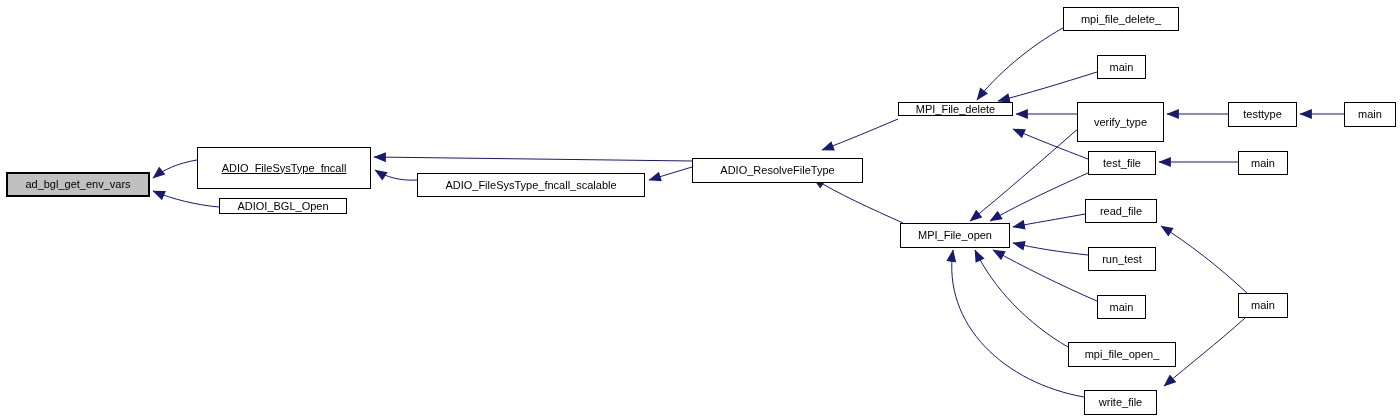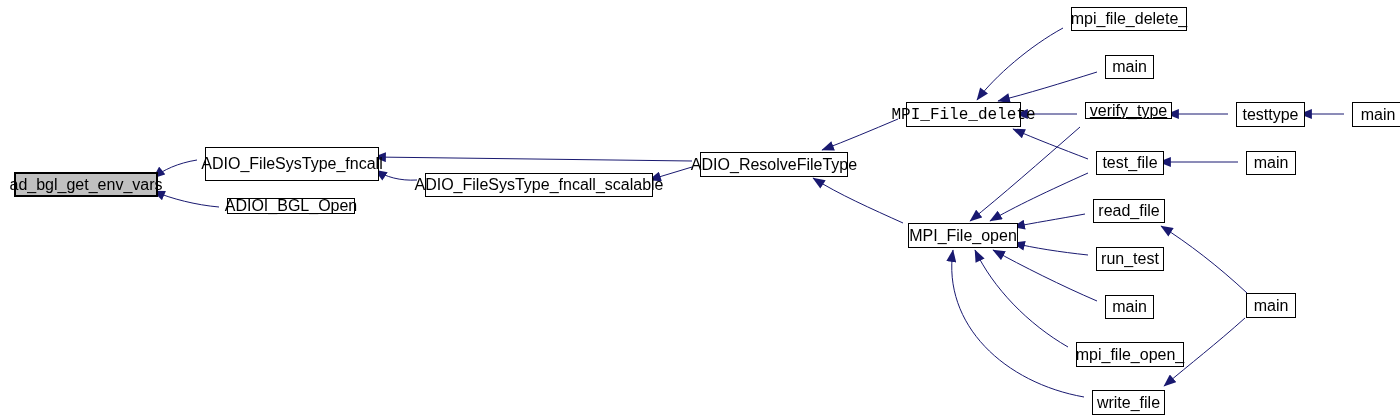--- a/index.html
+++ b/index.html
@@ -12,23 +12,22 @@
   }
   #edge-layer{position:absolute;left:0;top:0;width:1400px;height:419px;}
   #edge-layer path.edge{fill:none;stroke:var(--arrow,#191970);stroke-width:1;}
   #arrowhead-shape{fill:var(--arrow,#191970);}
   .node{
     position:absolute;box-sizing:border-box;
     border:1px solid var(--node-border,#000000);
     background:var(--node-fill,#ffffff);
     color:#000000;
     display:flex;align-items:center;justify-content:center;
-    font-size:16px;line-height:1;white-space:nowrap;
+    font-size:11px;line-height:1;white-space:nowrap;
     cursor:pointer;
-    margin-left:8px;
   }
   .node.highlight{
     background:var(--highlight-fill,#c0c0c0);
     border-width:2px;
     cursor:default;
     text-align:center;
   }
 </style>
 </head>
 <body>
@@ -63,42 +62,42 @@
         <path d="M1068,347 C1028,324 993,288 975,250" class="edge" marker-end="url(#arrow)"></path>
         <path d="M1084,397 C1005,383 942,325 953,250" class="edge" marker-end="url(#arrow)"></path>
         <path d="M1247,293 C1218,266 1188,243 1161,226" class="edge" marker-end="url(#arrow)"></path>
         <path d="M1245,318 C1216,344 1190,364 1164,386" class="edge" marker-end="url(#arrow)"></path>
       </g>
   </svg>
   <div id="nodes">
       <div class="node highlight" style="left: 6px; top: 172px; width: 144px; height: 25px;">
         <span>ad_bgl_get_env_vars</span>
       </div>
-      <div class="node" style="left: 197px; top: 147px; width: 174px; height: 34px;">
+      <div class="node" style="left: 197px; top: 147px; width: 174px; height: 42px; text-decoration: underline;">
         <span>ADIO_FileSysType_fncall</span>
       </div>
       <div class="node" style="left: 219px; top: 198px; width: 128px; height: 16px;">
         <span>ADIOI_BGL_Open</span>
       </div>
       <div class="node" style="left: 417px; top: 173px; width: 228px; height: 24px;">
         <span>ADIO_FileSysType_fncall_scalable</span>
       </div>
-      <div class="node" style="left: 692px; top: 152px; width: 148px; height: 25px; align-items: center;">
+      <div class="node" style="left: 692px; top: 158px; width: 171px; height: 25px; align-items: center;">
         <span>ADIO_ResolveFileType</span>
       </div>
-      <div class="node" style="left: 898px; top: 102px; width: 115px; height: 25px; font-family: Liberation Mono, monospace;">
+      <div class="node" style="left: 898px; top: 102px; width: 115px; height: 14px;">
         <span>MPI_File_delete</span>
       </div>
       <div class="node" style="left: 1063px; top: 7px; width: 116px; height: 24px;">
         <span>mpi_file_delete_</span>
       </div>
       <div class="node" style="left: 1097px; top: 55px; width: 49px; height: 24px;">
         <span>main</span>
       </div>
-      <div class="node" style="left: 1077px; top: 102px; width: 87px; height: 17px; text-decoration: underline;">
+      <div class="node" style="left: 1077px; top: 102px; width: 87px; height: 40px;">
         <span>verify_type</span>
       </div>
       <div class="node" style="left: 1228px; top: 102px; width: 69px; height: 25px;">
         <span>testtype</span>
       </div>
       <div class="node" style="left: 1344px; top: 102px; width: 52px; height: 25px;">
         <span>main</span>
       </div>
       <div class="node" style="left: 1088px; top: 151px; width: 68px; height: 24px;">
         <span>test_file</span>

